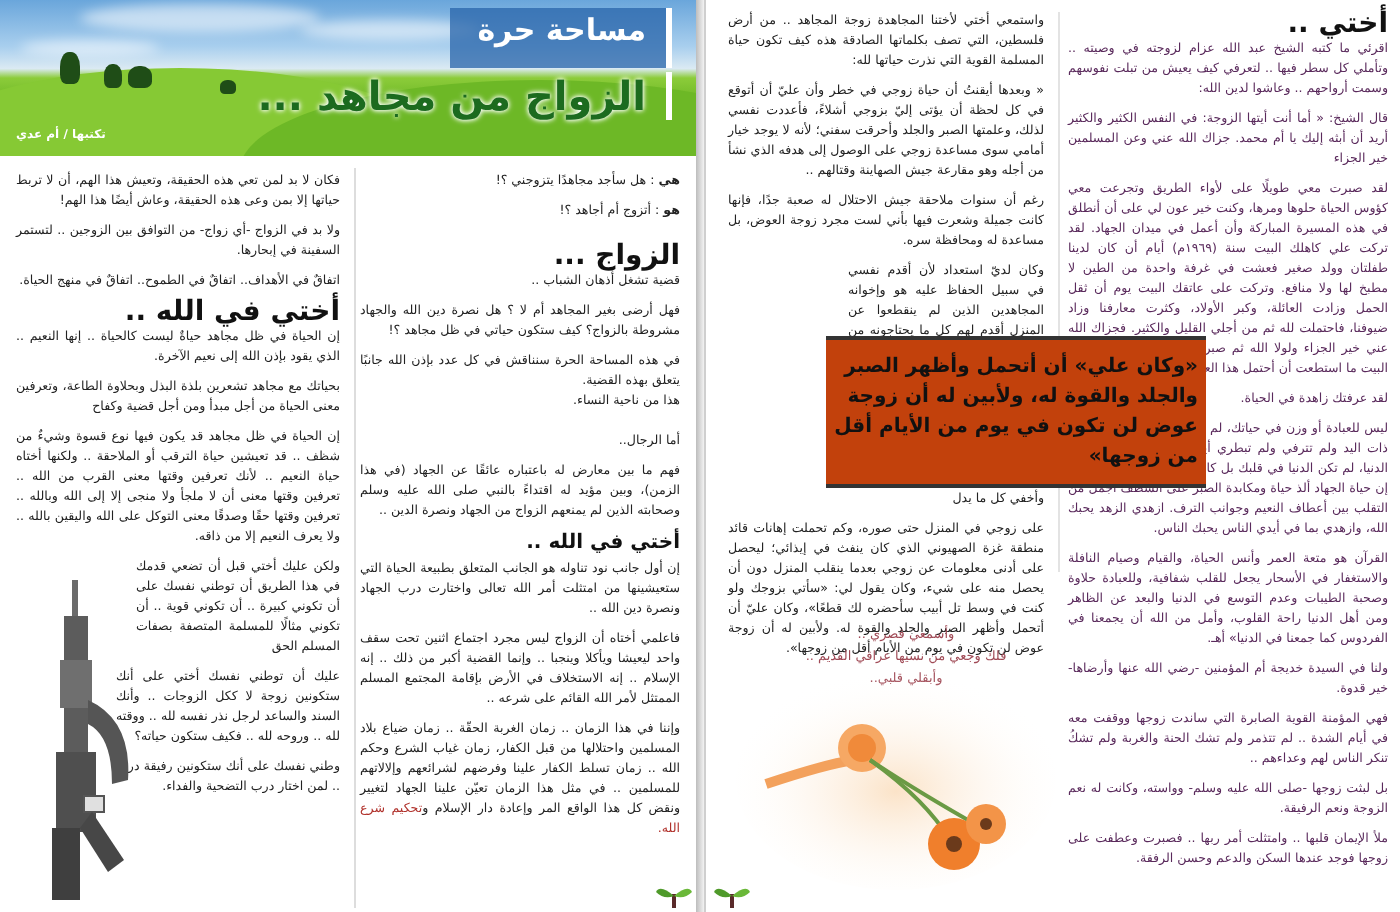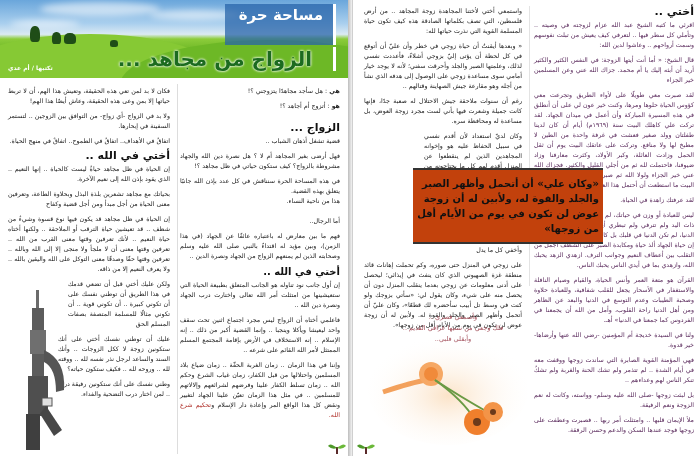--- a/index.html
+++ b/index.html
@@ -11,28 +11,28 @@
   .page-right { left: 352px; width: 348px; border-left: 1px solid #cfcfcf; }
   .gutter { position: absolute; left: 348px; top: 0; width: 4px; height: 456px; background: linear-gradient(to right, #bdbdbd, #f2f2f2); }
 
   
   .banner { position: absolute; left: 0; top: 0; width: 348px; height: 78px;
     background: linear-gradient(to bottom, #6aa6db 0%, #a9cfee 30%, #dbeaf3 44%, #8ccc3a 50%, #63b01f 70%, #3f8f15 100%); overflow: hidden; }
   .banner .cloud { position: absolute; background: rgba(255,255,255,0.55); border-radius: 50%; filter: blur(3px); }
   .banner .hill { position: absolute; border-radius: 50%; background: #79c02a; }
   .banner .tree { position: absolute; background: #1f4d17; border-radius: 45% 45% 30% 30%; }
   .title-block { position: absolute; right: 12px; top: 4px; text-align: right; direction: rtl; }
-  .section-tag { display: inline-block; background: rgba(40,100,170,0.75); color: #fff; font-weight: bold; font-size: 15px; padding: 2px 10px 21px 14px; border-right: 3px solid #fff; }
-  .main-title { display: block; margin-top: 2px; color: #1c6b1f; font-weight: bold; font-size: 20px; text-shadow: 0 0 3px #fff, 0 0 2px #fff; padding-right: 21px; border-right: 3px solid #fff; }
+  .section-tag { display: inline-block; background: rgba(40,100,170,0.75); color: #fff; font-weight: bold; font-size: 15px; padding: 2px 10px 10px 14px; border-right: 3px solid #fff; }
+  .main-title { display: block; margin-top: 2px; color: #1c6b1f; font-weight: bold; font-size: 20px; text-shadow: 0 0 3px #fff, 0 0 2px #fff; padding-right: 10px; border-right: 3px solid #fff; }
   .byline { position: absolute; left: 8px; top: 64px; color: #fff; font-size: 6px; font-weight: bold; direction: rtl; }
 
   
   .col { position: absolute; font-size: 6.3px; line-height: 10px; text-align: justify; direction: rtl; }
   .col p { margin-bottom: 5px; }
-  .col .head { font-size: 11px; font-weight: bold; margin: 3px 0 3px; color: #111; }
+  .col .head { font-size: 14px; font-weight: bold; margin: 3px 0 3px; color: #111; }
   .col .head-lg { font-size: 10px; margin: 6px 0 3px; color: #111; }
   .col .speaker { font-weight: bold; }
   .col .red { color: #b0312b; }
   .purple { color: #5a2a5c; }
 
   
   .lp-col-right { right: 8px; top: 86px; width: 160px; }
   .lp-col-left { right: 178px; top: 86px; width: 162px; }
   .lp-divider { position: absolute; right: 170px; top: 84px; width: 1px; height: 370px; background: #ddd; }
 

